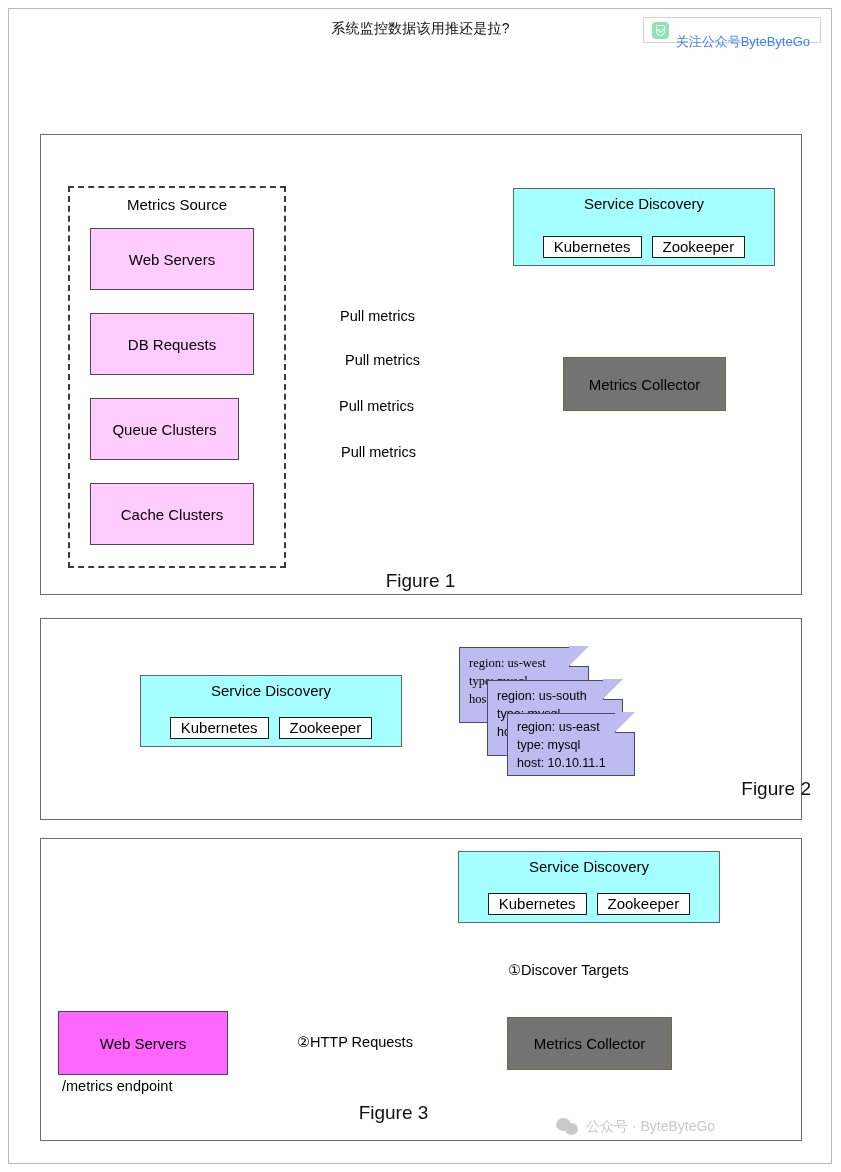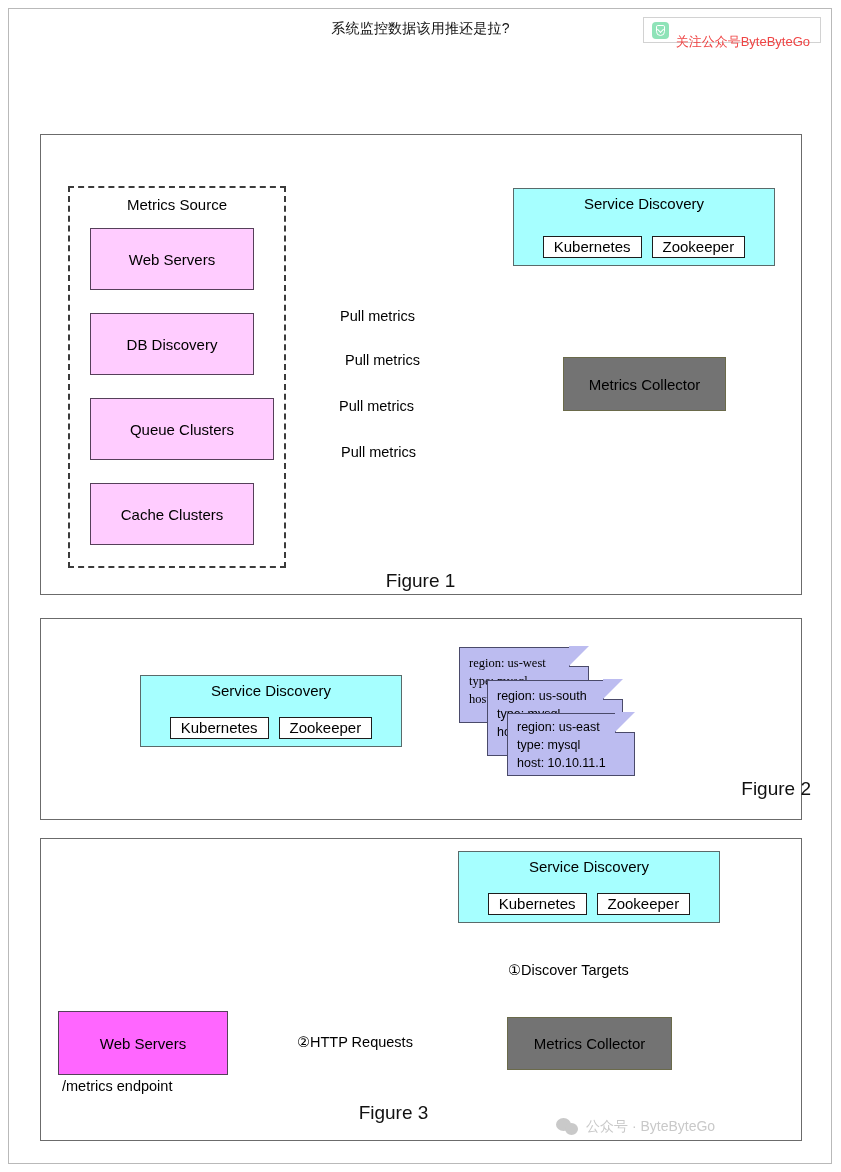--- a/index.html
+++ b/index.html
@@ -48,21 +48,21 @@
     display: flex;
     align-items: center;
     gap: 7px;
     padding: 0 10px 0 8px;
     border: 1px solid #d2d2d2;
     background: #fff;
     box-sizing: border-box;
   }
   .follow-badge .badge-text {
     font-size: 13px;
-    color: #ef4444;
+    color: #3b82f6;
     white-space: nowrap;
     margin-top: 24px;
   }
   .wx-chip {
     width: 17px;
     height: 17px;
     border-radius: 4px;
     background: #8fe3b8;
     position: relative;
     flex: 0 0 auto;
@@ -291,23 +291,23 @@
 
   <div class="panel" id="panel1"></div>
 
   <div class="dashed-group" style="left:68px; top:186px; width:218px; height:382px;"></div>
   <div class="group-title" style="left:68px; top:196px; width:218px; text-align:center;">Metrics Source</div>
 
   <div class="node node-pink" style="left:90px; top:228px; width:164px; height:62px;">
     <span>Web Servers</span>
   </div>
   <div class="node node-pink" style="left:90px; top:313px; width:164px; height:62px;">
-    <span>DB Discovery</span>
-  </div>
-  <div class="node node-pink" style="left:90px; top:398px; width:184px; height:62px;">
+    <span>DB Requests</span>
+  </div>
+  <div class="node node-pink" style="left:90px; top:398px; width:149px; height:62px;">
     <span>Queue Clusters</span>
   </div>
   <div class="node node-pink" style="left:90px; top:483px; width:164px; height:62px;">
     <span>Cache Clusters</span>
   </div>
 
   <div class="edge-label" style="left:338px; top:308px;">Pull metrics</div>
   <div class="edge-label" style="left:343px; top:352px;">Pull metrics</div>
   <div class="edge-label" style="left:337px; top:398px;">Pull metrics</div>
   <div class="edge-label" style="left:339px; top:444px;">Pull metrics</div>

